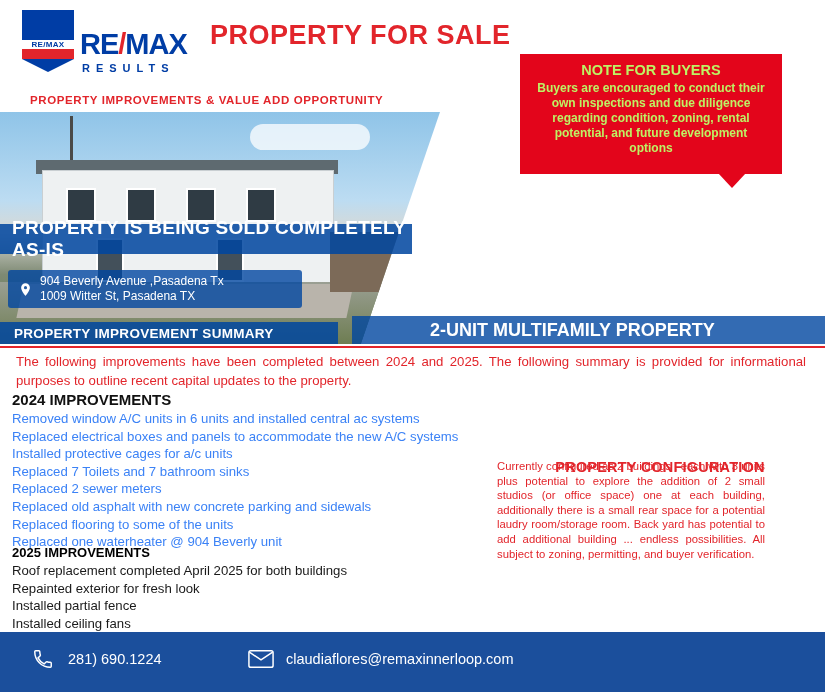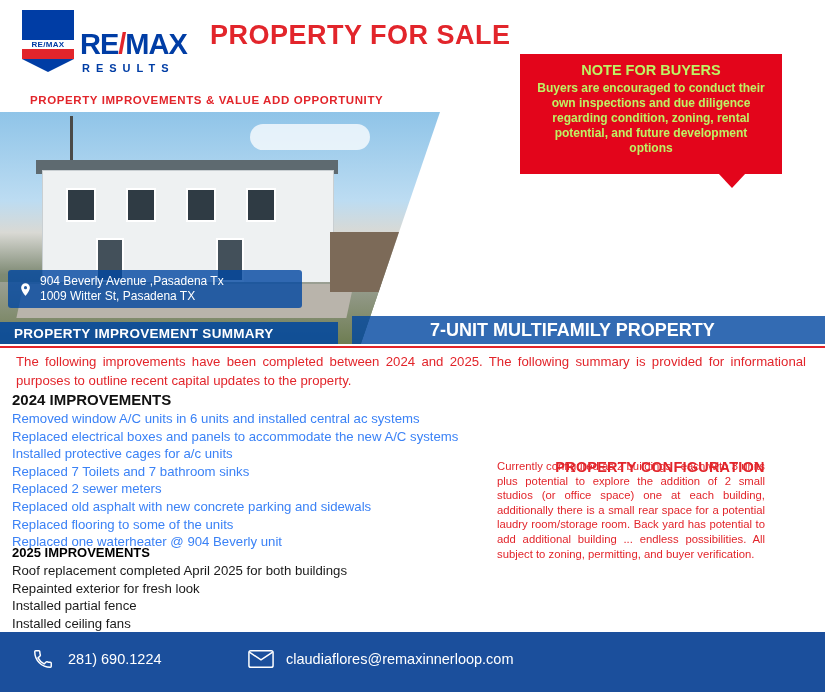--- a/index.html
+++ b/index.html
@@ -170,39 +170,40 @@
       <div class="ph-win" style="left:186px;top:76px;"></div>
       <div class="ph-win" style="left:246px;top:76px;"></div>
       <div class="ph-door" style="left:96px;top:126px;"></div>
       <div class="ph-door" style="left:216px;top:126px;"></div>
       <div class="ph-ground"></div>
       <div class="ph-drive"></div>
       <div class="ph-fence"></div>
     </div>
 
 
+    <div class="badge-as-is">PROPERTY IS BEING SOLD COMPLETELY AS-IS</div>
   </div>
 
   <div class="note-box">
     <div class="note-title">NOTE FOR BUYERS</div>
     <div class="note-body">Buyers are encouraged to conduct their own inspections and due diligence regarding condition, zoning, rental potential, and future development options</div>
   </div>
 
   <div class="addr-pill">
     <svg class="pin" viewBox="0 0 24 24">
       <path d="M12 2a7 7 0 00-7 7c0 5 7 13 7 13s7-8 7-13a7 7 0 00-7-7zm0 9.5A2.5 2.5 0 1112 6.5a2.5 2.5 0 010 5z" fill="#ffffff"></path>
     </svg>
     <div class="addr-lines">
       <div>904 Beverly Avenue ,Pasadena Tx</div>
       <div>1009 Witter St, Pasadena TX</div>
     </div>
   </div>
 
   <div class="band-left">PROPERTY IMPROVEMENT SUMMARY</div>
-  <div class="band-right">7-UNIT MULTIFAMILY PROPERTY</div>
+  <div class="band-right">2-UNIT MULTIFAMILY PROPERTY</div>
 
   <div class="red-line"></div>
   <div class="intro">The following improvements have been completed between 2024 and 2025. The following summary is provided for informational purposes to outline recent capital updates to the property.</div>
 
   <div class="sec-2024">2024 IMPROVEMENTS</div>
   <div class="list-2024">
     <div class="row">Removed window A/C units in 6 units and installed central ac systems</div>
     <div class="row">Replaced electrical boxes and panels to accommodate the new A/C systems</div>
     <div class="row">Installed protective cages for a/c units</div>
     <div class="row">Replaced 7 Toilets and 7  bathroom sinks</div>

